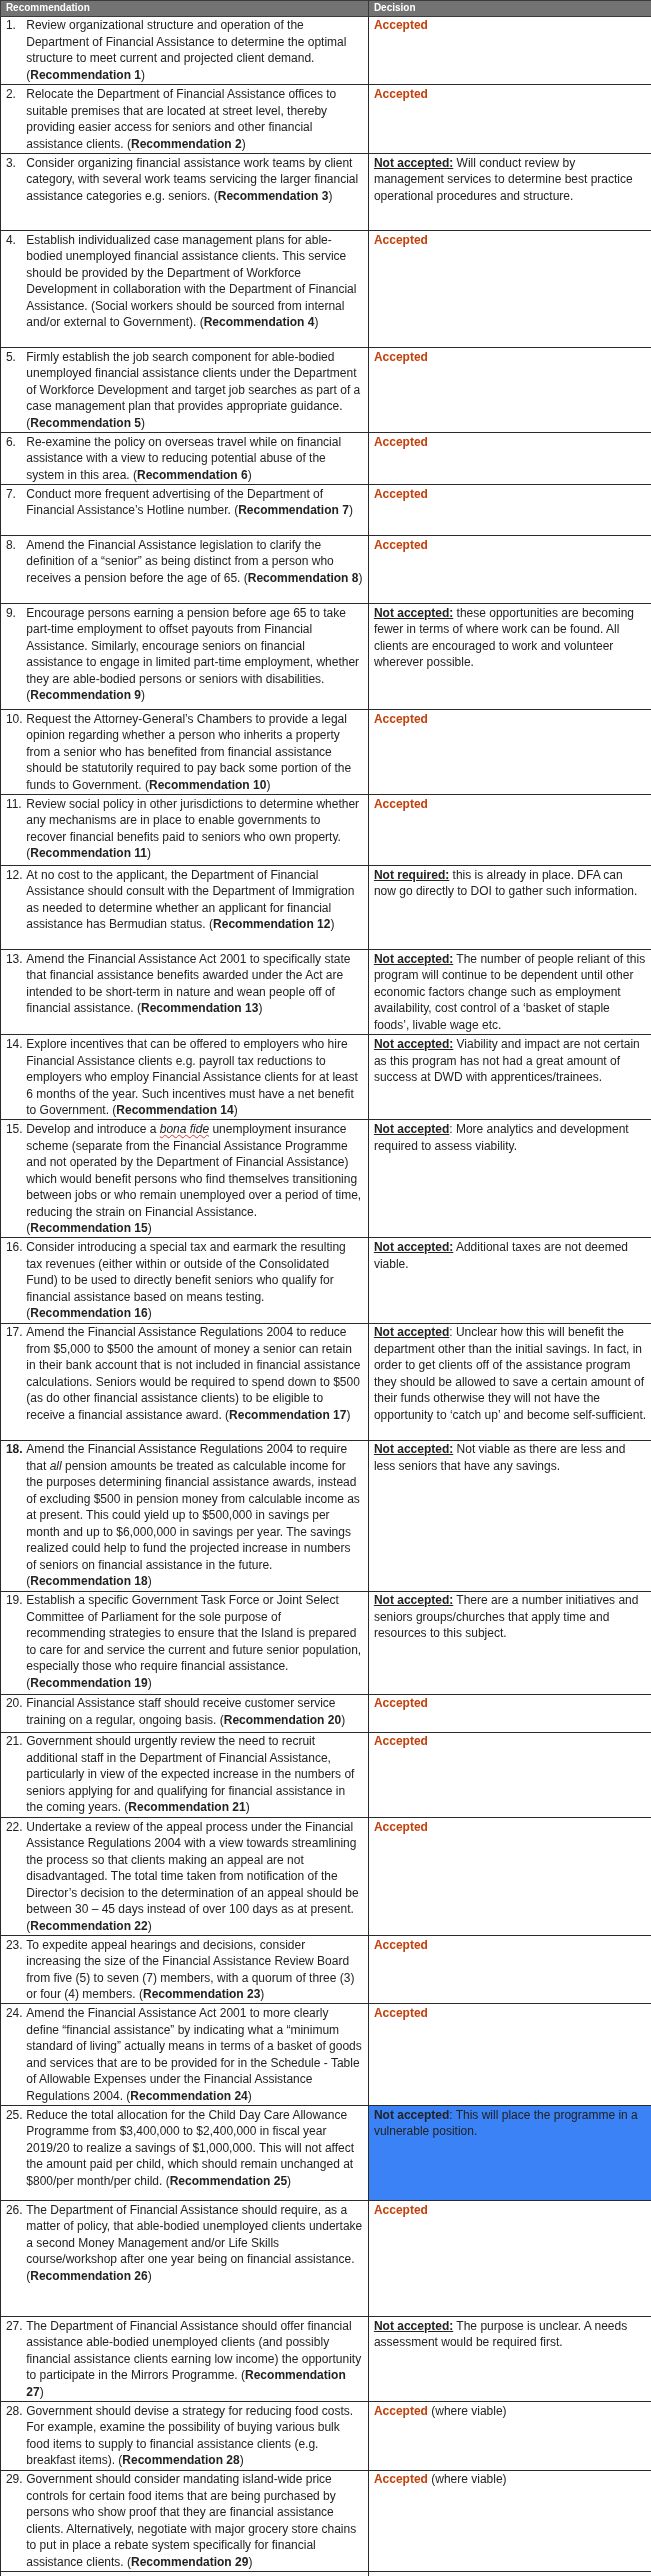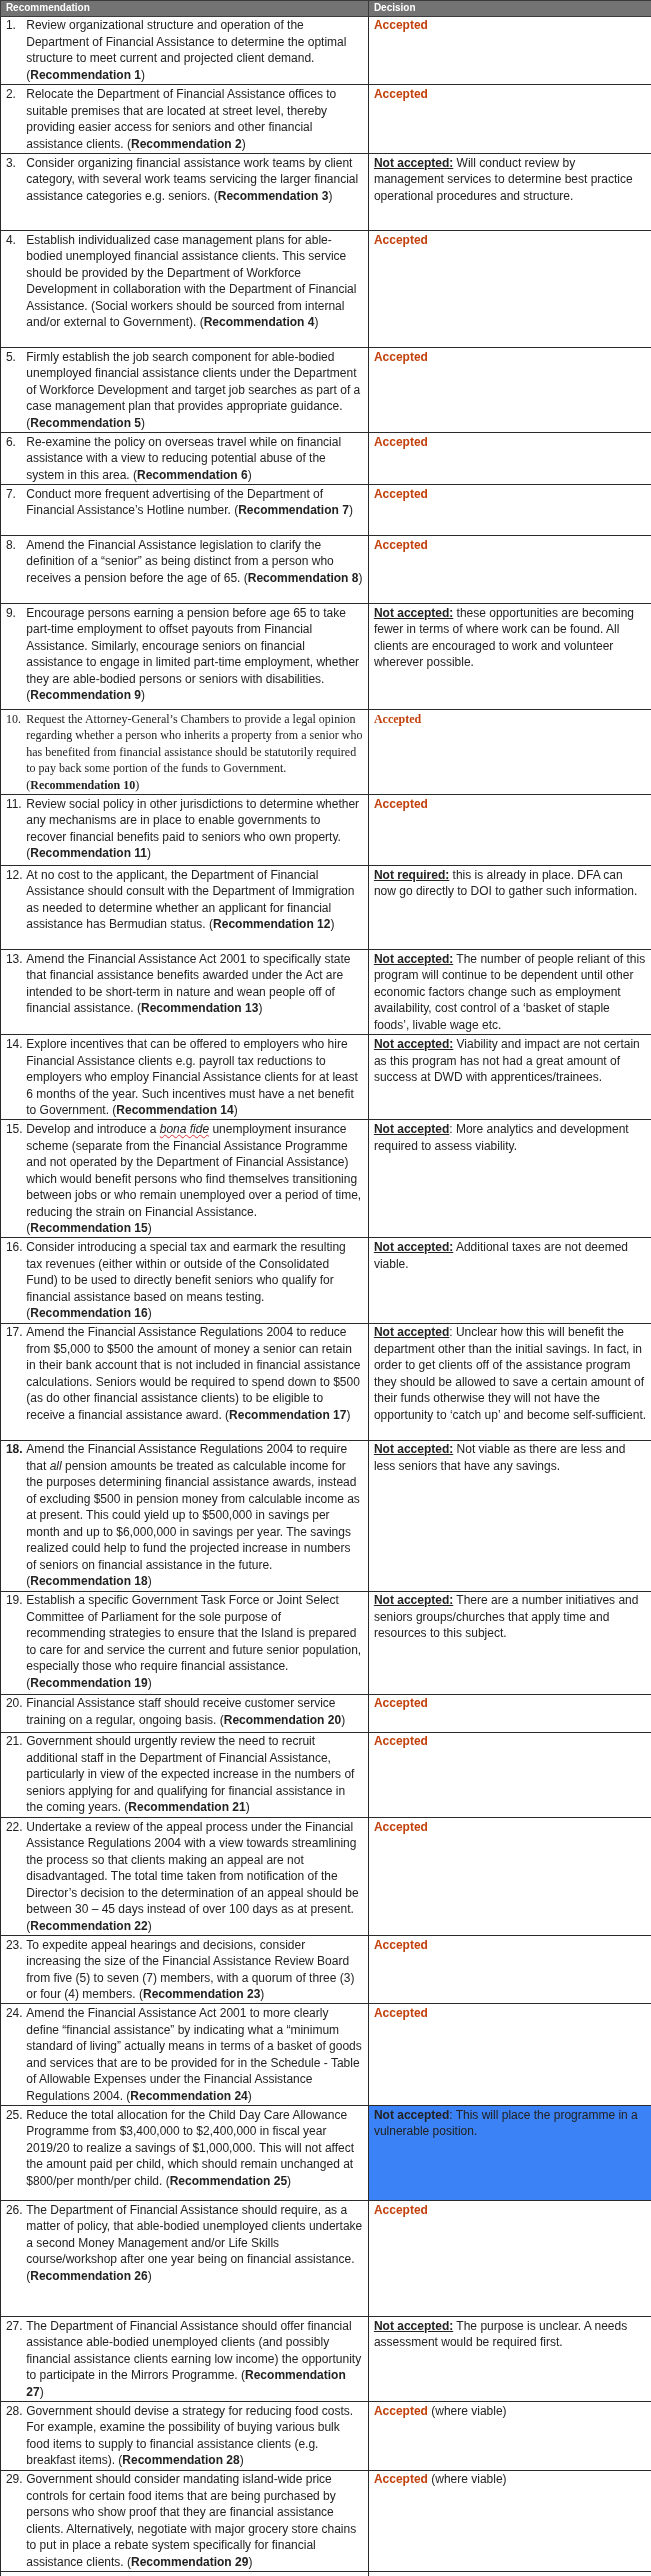--- a/index.html
+++ b/index.html
@@ -138,21 +138,21 @@
       <div class="rec-inner">
         <span class="num">9.</span>
         <span class="txt"><span class="body">Encourage persons earning a pension before age 65 to take part-time employment to offset payouts from Financial Assistance. Similarly, encourage seniors on financial assistance to engage in limited part-time employment, whether they are able-bodied persons or seniors with disabilities. (</span><span class="ref">Recommendation 9</span><span class="close">)</span></span>
       </div>
     </td>
     <td class="dec-cell">
       <span class="status status-neg">Not accepted:</span><span class="note"> these opportunities are becoming fewer in terms of where work can be found.  All clients are encouraged to work and volunteer wherever possible.</span>
     </td>
   </tr>
 
-  <tr style="height: 84px; font-family: Liberation Serif, serif;">
+  <tr style="height: 84px;">
     <td class="rec-cell">
       <div class="rec-inner">
         <span class="num">10.</span>
         <span class="txt"><span class="body">Request the Attorney-General’s Chambers to provide a legal opinion regarding whether a person who inherits a property from a senior who has benefited from financial assistance should be statutorily required to pay back some portion of the funds to Government. (</span><span class="ref">Recommendation 10</span><span class="close">)</span></span>
       </div>
     </td>
     <td class="dec-cell">
       <span class="status accepted">Accepted</span><span class="note"></span>
     </td>
   </tr>

